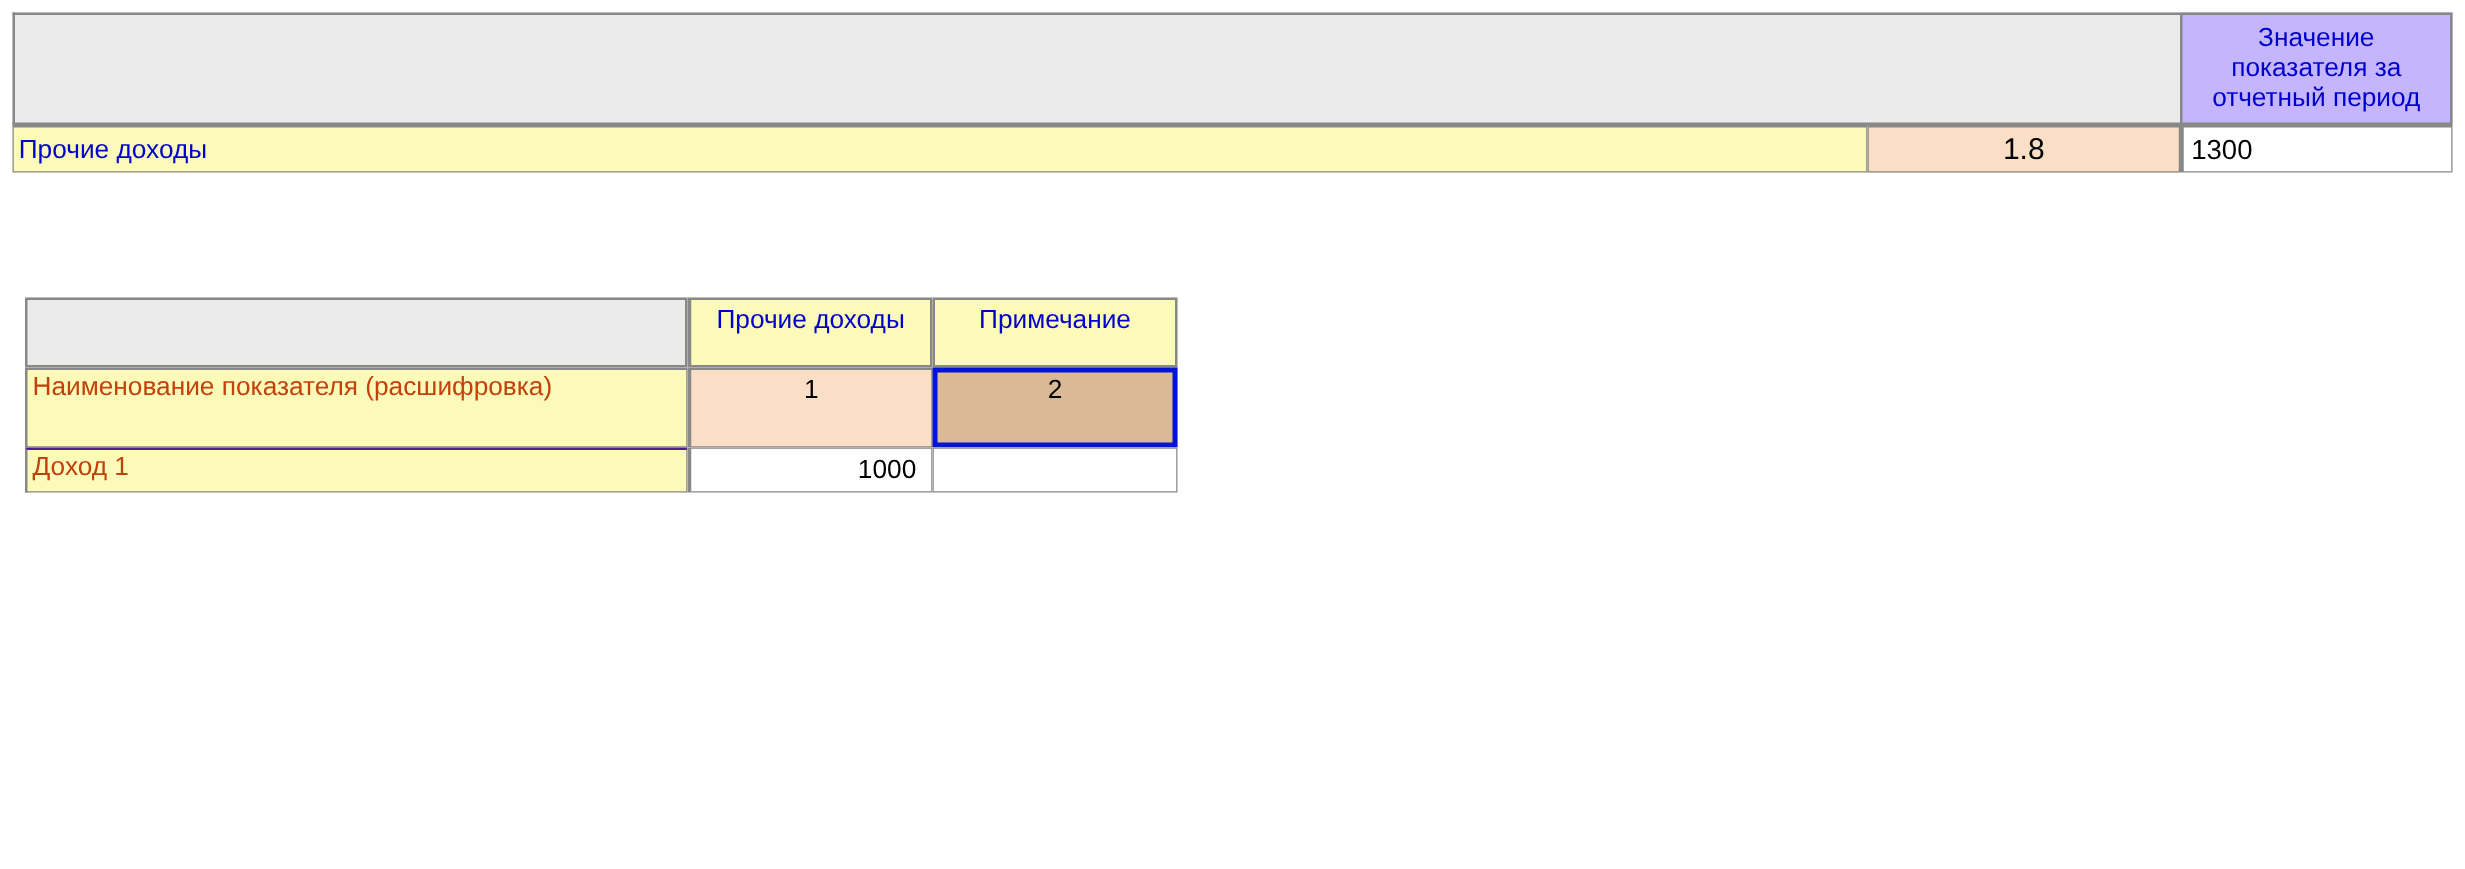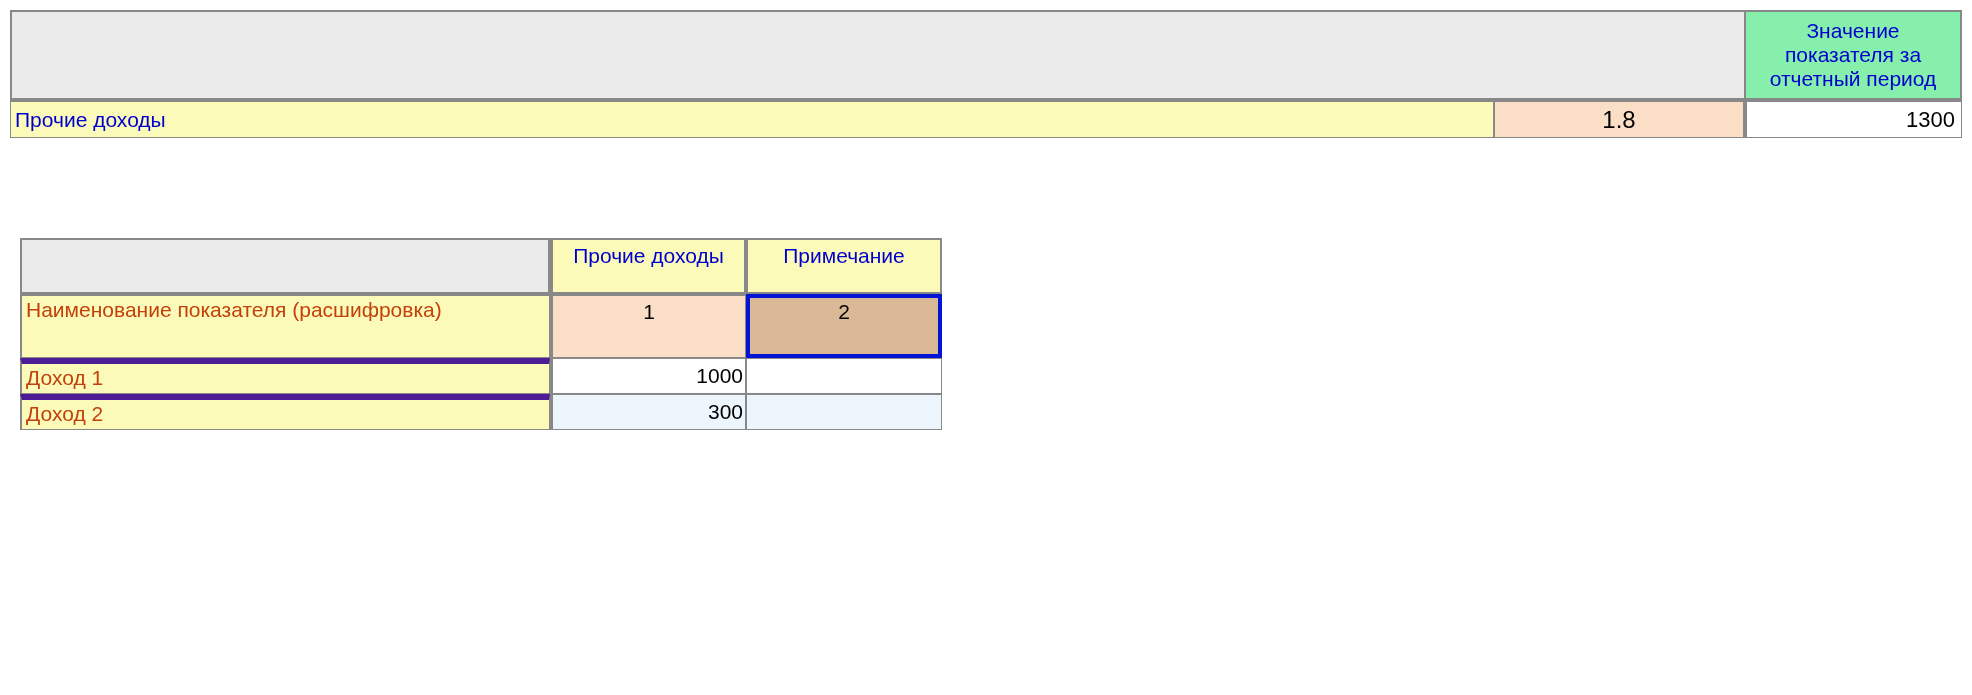--- a/index.html
+++ b/index.html
@@ -18,21 +18,21 @@
       border-spacing: 0;
       margin-bottom: 100px;
     }
     .table1 .header-left {
       background: #ebebeb;
       border: 2px solid #888;
       border-right: none;
       height: 90px;
     }
     .table1 .header-right {
-      background: #86efac;
+      background: #c4b5fd;
       border: 2px solid #888;
       color: #0000ce;
       font-size: 21px;
       text-align: center;
       vertical-align: middle;
       padding: 6px 4px;
       width: 218px;
       height: 90px;
     }
     .table1 .row-label {
@@ -58,21 +58,20 @@
       width: 250px;
       height: 38px;
     }
     .table1 .row-right {
       background: #ffffff;
       border: 1px solid #888;
       border-top: 2px solid #888;
       border-left: 3px solid #888;
       color: #000;
       font-size: 22px;
-      text-align: right;
       vertical-align: middle;
       padding: 2px 6px;
       width: 218px;
       height: 38px;
     }
 
     .table2 {
       border-collapse: separate;
       border-spacing: 0;
       margin-left: 10px;
@@ -109,21 +108,21 @@
       border-top: 2px solid #888;
       color: #c2410c;
       text-align: left;
       vertical-align: top;
       padding: 2px 4px;
       width: 530px;
       height: 64px;
     }
     .table2 .row-header.single {
       height: 24px;
-      border-top: 6px solid #4c1d95;
+      border-top: 2px solid #4c1d95;
     }
     .table2 .num-cell-1 {
       background: #fadec6;
       border: 1px solid #888;
       border-top: 2px solid #888;
       border-left: 3px solid #888;
       color: #000;
       text-align: center;
       vertical-align: top;
       padding: 4px;
@@ -137,21 +136,21 @@
       vertical-align: top;
       padding: 2px;
       height: 64px;
     }
     .table2 .data-cell {
       background: #ffffff;
       border: 1px solid #888;
       color: #000;
       text-align: right;
       vertical-align: middle;
-      padding: 2px 2px;
+      padding: 2px 12px;
       height: 36px;
     }
     .table2 .data-cell.left-thick {
       border-left: 3px solid #888;
     }
     .table2 .data-cell.alt {
       background: #edf6fc;
     }
   </style>
 </head>
@@ -181,19 +180,14 @@
   <tr>
     <td class="row-header">Наименование показателя (расшифровка)</td>
     <td class="num-cell-1">1</td>
     <td class="num-cell-2">2</td>
   </tr>
   <tr>
     <td class="row-header single">Доход 1</td>
     <td class="data-cell left-thick">1000</td>
     <td class="data-cell"></td>
   </tr>
-  <tr>
-    <td class="row-header single">Доход 2</td>
-    <td class="data-cell left-thick alt">300</td>
-    <td class="data-cell alt"></td>
-  </tr>
 </tbody>
   </table>
 
 </body></html>

